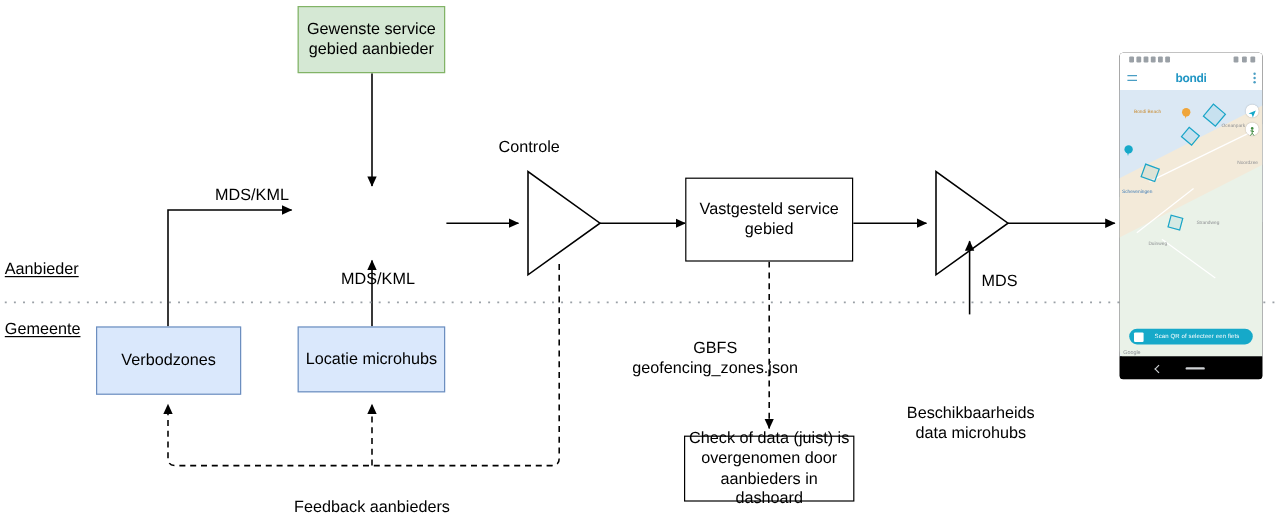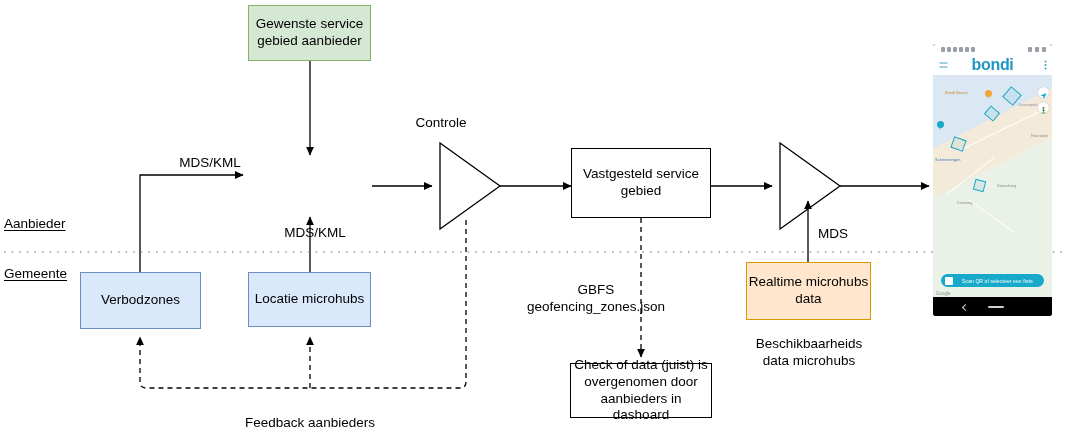--- a/index.html
+++ b/index.html
@@ -19,21 +19,21 @@
   .lbl.left{text-align:left;}
   .lbl.ul{text-decoration:underline;text-underline-offset:2px;text-align:center;}
 
   
   .phone{position:absolute;left:933px;top:44px;width:119px;height:272px;background:#000;
          border-radius:3px;overflow:hidden;}
   .ph-status{position:absolute;left:0;top:0;width:119px;height:11px;background:#fff;}
   .ph-status .si{position:absolute;top:3px;width:4px;height:5px;background:#9aa0a6;border-radius:1px;}
   .ph-appbar{position:absolute;left:0;top:11px;width:119px;height:20px;background:#fff;}
   .ph-brand{position:absolute;left:0;top:11px;width:119px;height:20px;display:flex;align-items:center;
-            justify-content:center;color:#2196c4;font-weight:bold;font-size:16px;letter-spacing:-0.3px;}
+            justify-content:center;color:#2196c4;font-weight:bold;font-size:10px;letter-spacing:-0.3px;}
   .ph-map{position:absolute;left:0;top:31px;width:119px;height:222px;background:#e8f0f7;overflow:hidden;}
   .ph-sea{position:absolute;left:-10px;top:-10px;width:160px;height:120px;background:#dbe8f4;}
   .ph-sand{position:absolute;left:-30px;top:38px;width:210px;height:44px;background:#f3ead9;
            transform:rotate(-27deg);}
   .ph-land{position:absolute;left:-20px;top:60px;width:200px;height:190px;background:#eaf2e8;
            transform:rotate(-27deg);}
   .ph-road{position:absolute;background:#ffffff;}
   .ph-zone{position:absolute;border:1px solid #1aa5c8;background:rgba(26,165,200,0.10);
            transform:rotate(40deg);}
   .ph-pin{position:absolute;width:7px;height:9px;}
@@ -112,24 +112,20 @@
   </div>
 
   <div class="node blue" style="left:80px;top:272px;width:121px;height:57px;">
     <span>Verbodzones</span>
   </div>
 
   <div class="node blue" style="left:248px;top:272px;width:123px;height:55px;">
     <span>Locatie microhubs</span>
   </div>
 
-  <div class="node orange" style="left:746px;top:262px;width:125px;height:58px;">
-    <span style="white-space:pre-line">Realtime microhubs
-data</span>
-  </div>
 
   <div class="node plain" style="left:570px;top:363px;width:142px;height:55px;">
     <span style="white-space:pre-line">Check of data (juist) is
 overgenomen door
 aanbieders in dashoard</span>
   </div>
 
   <div class="lbl left ul" style="left:4px;top:216px;">Aanbieder</div>
   <div class="lbl left ul" style="left:4px;top:266px;">Gemeente</div>
 

